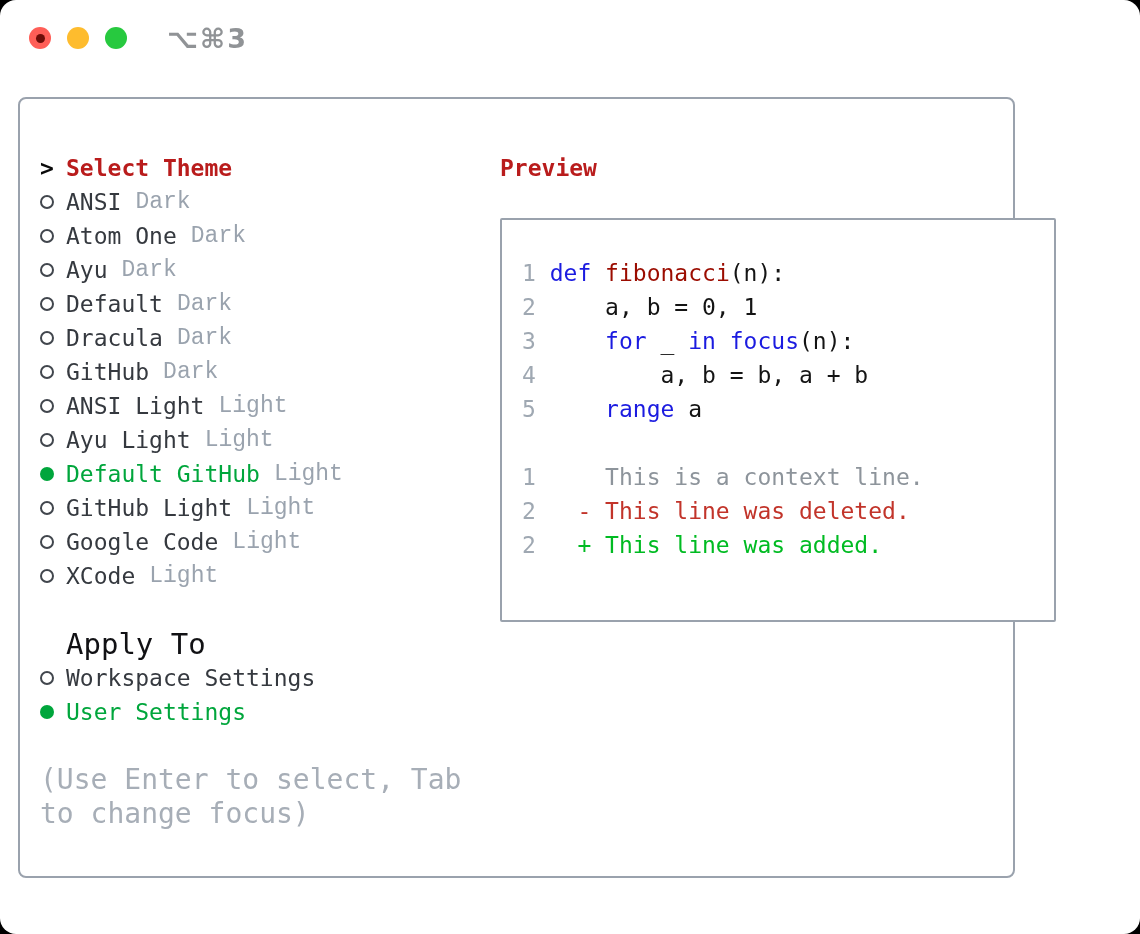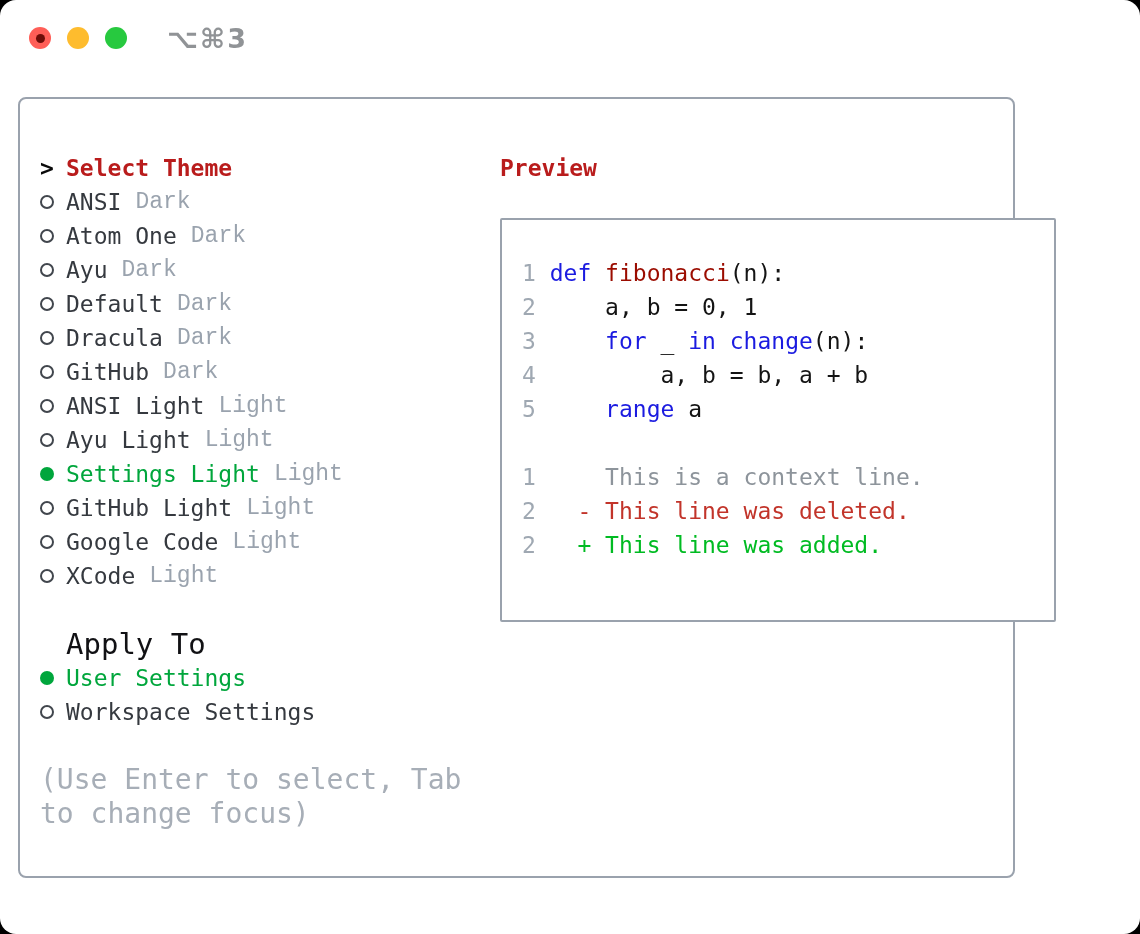--- a/index.html
+++ b/index.html
@@ -133,21 +133,21 @@
     <span class="marker">
               <span class="circle"></span>
             </span>
     <span class="name">Ayu Light</span>
     <span class="variant">Light</span>
   </div>
           <div class="row theme-item selected">
     <span class="marker">
               <span class="circle"></span>
             </span>
-    <span class="name">Settings Light</span>
+    <span class="name">Default GitHub</span>
     <span class="variant">Light</span>
   </div>
           <div class="row theme-item">
     <span class="marker">
               <span class="circle"></span>
             </span>
     <span class="name">GitHub Light</span>
     <span class="variant">Light</span>
   </div>
           <div class="row theme-item">
@@ -167,48 +167,48 @@
         </div>
 
       <div class="spacer"></div>
 
       <div class="row">
         <span class="marker"></span>
         <span class="hdr2">Apply To</span>
       </div>
 
       <div id="apply-options">
+          <div class="row apply-option">
+    <span class="marker">
+              <span class="circle"></span>
+            </span>
+    <span class="name">Workspace Settings</span>
+  </div>
           <div class="row apply-option selected">
     <span class="marker">
               <span class="circle"></span>
             </span>
     <span class="name">User Settings</span>
-  </div>
-          <div class="row apply-option">
-    <span class="marker">
-              <span class="circle"></span>
-            </span>
-    <span class="name">Workspace Settings</span>
   </div>
         </div>
 
       <div class="spacer"></div>
 
       <div class="hint">(Use Enter to select, Tab to change focus)</div>
     </div>
 
     <div class="right-col">
       <div class="row">
         <span class="hdr">Preview</span>
       </div>
       <div class="preview-box">
         <div id="preview-lines">
             <div class="pline"><span class="tok-ln">1 </span><span class="tok-kw">def</span><span class="tok-pl"> </span><span class="tok-fn">fibonacci</span><span class="tok-pl">(n):</span></div>
             <div class="pline"><span class="tok-ln">2 </span><span class="tok-pl">    a, b = 0, 1</span></div>
-            <div class="pline"><span class="tok-ln">3 </span><span class="tok-pl">    </span><span class="tok-kw">for</span><span class="tok-pl"> _ </span><span class="tok-kw">in</span><span class="tok-pl"> </span><span class="tok-kw">change</span><span class="tok-pl">(n):</span></div>
+            <div class="pline"><span class="tok-ln">3 </span><span class="tok-pl">    </span><span class="tok-kw">for</span><span class="tok-pl"> _ </span><span class="tok-kw">in</span><span class="tok-pl"> </span><span class="tok-kw">focus</span><span class="tok-pl">(n):</span></div>
             <div class="pline"><span class="tok-ln">4 </span><span class="tok-pl">        a, b = b, a + b</span></div>
             <div class="pline"><span class="tok-ln">5 </span><span class="tok-pl">    </span><span class="tok-kw">range</span><span class="tok-pl"> a</span></div>
             <div class="pline"></div>
             <div class="pline"><span class="tok-ln">1 </span><span class="tok-ctx">    This is a context line.</span></div>
             <div class="pline"><span class="tok-ln">2 </span><span class="tok-del">  - This line was deleted.</span></div>
             <div class="pline"><span class="tok-ln">2 </span><span class="tok-add">  + This line was added.</span></div>
           </div>
       </div>
     </div>
 

